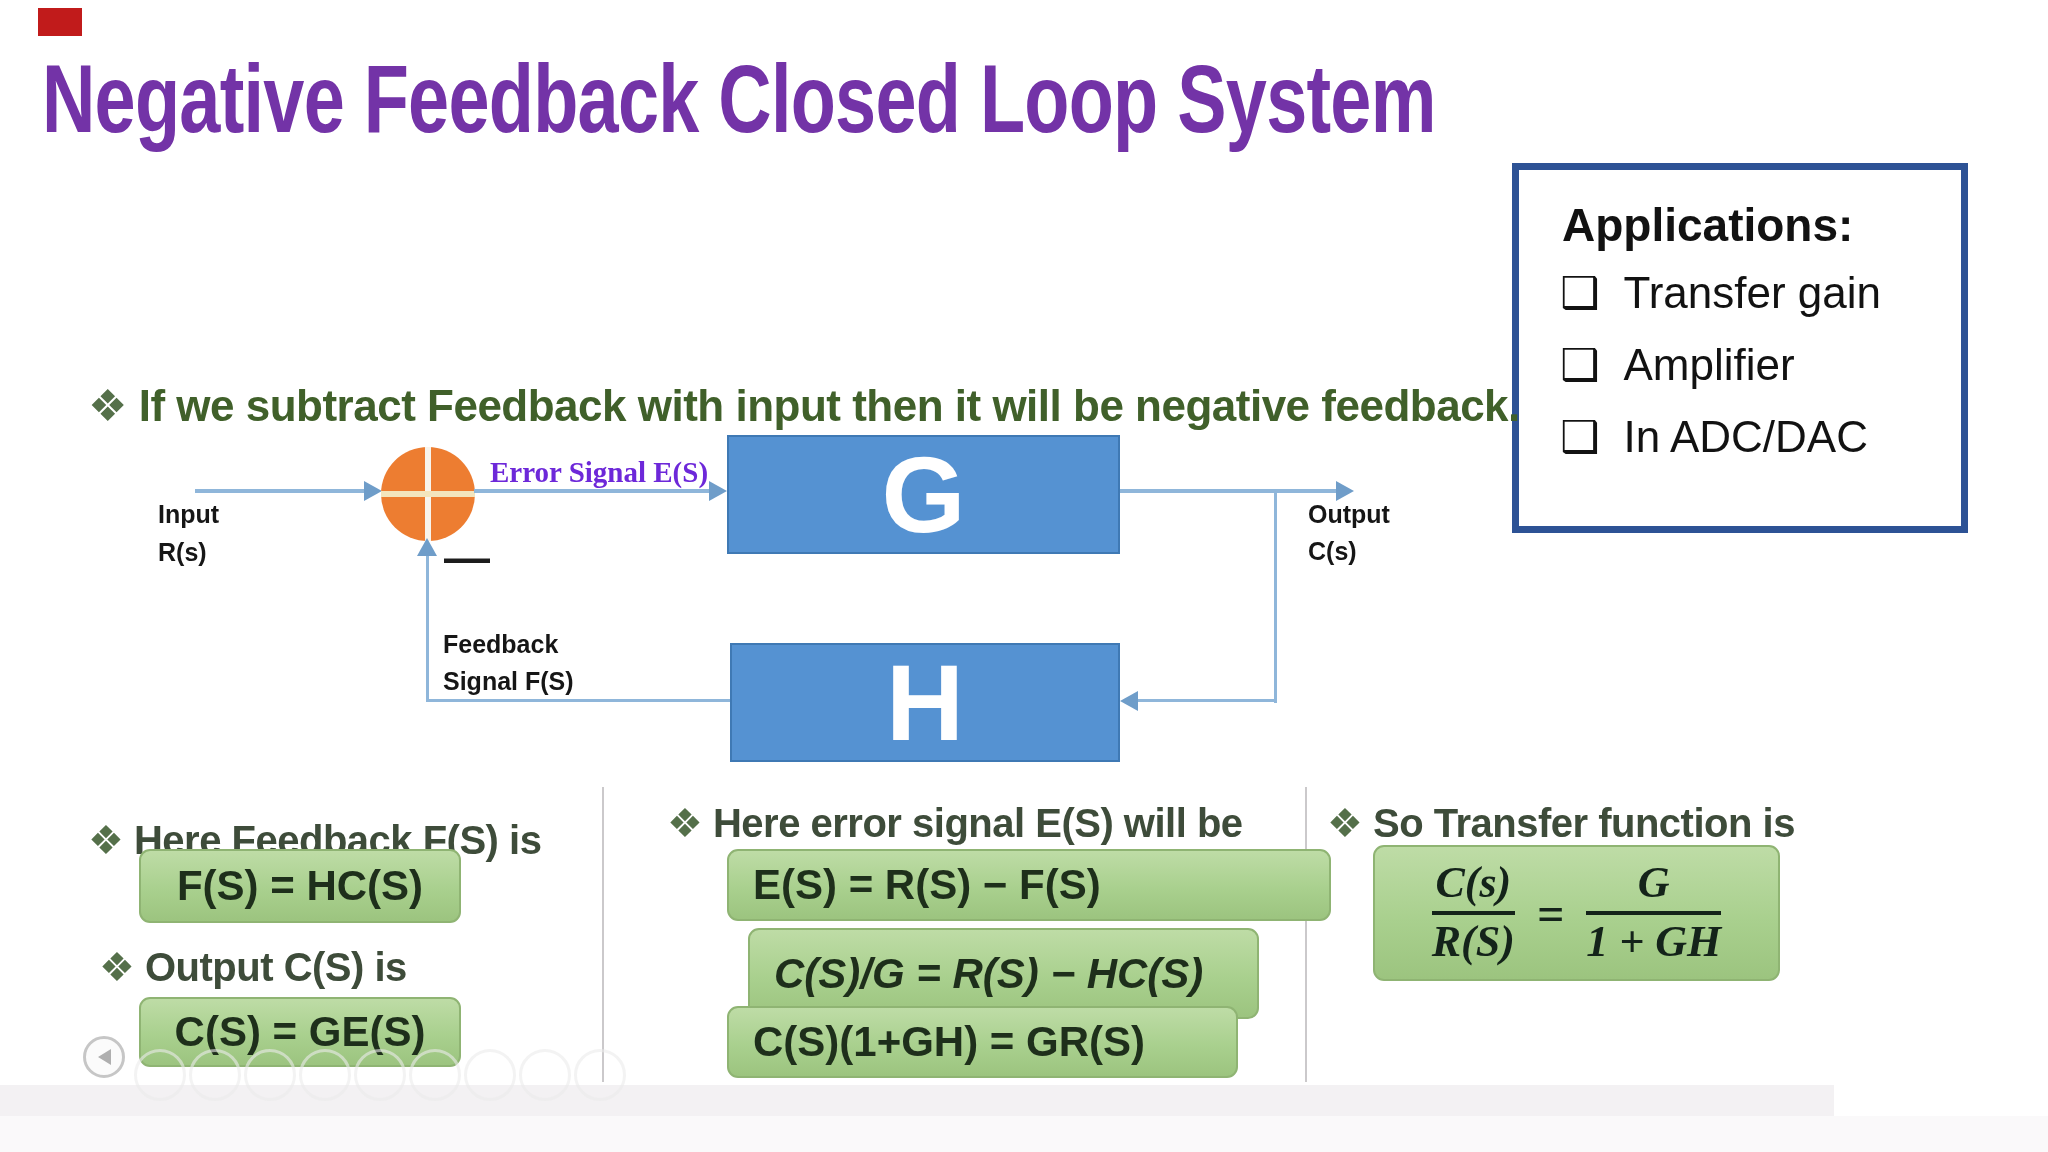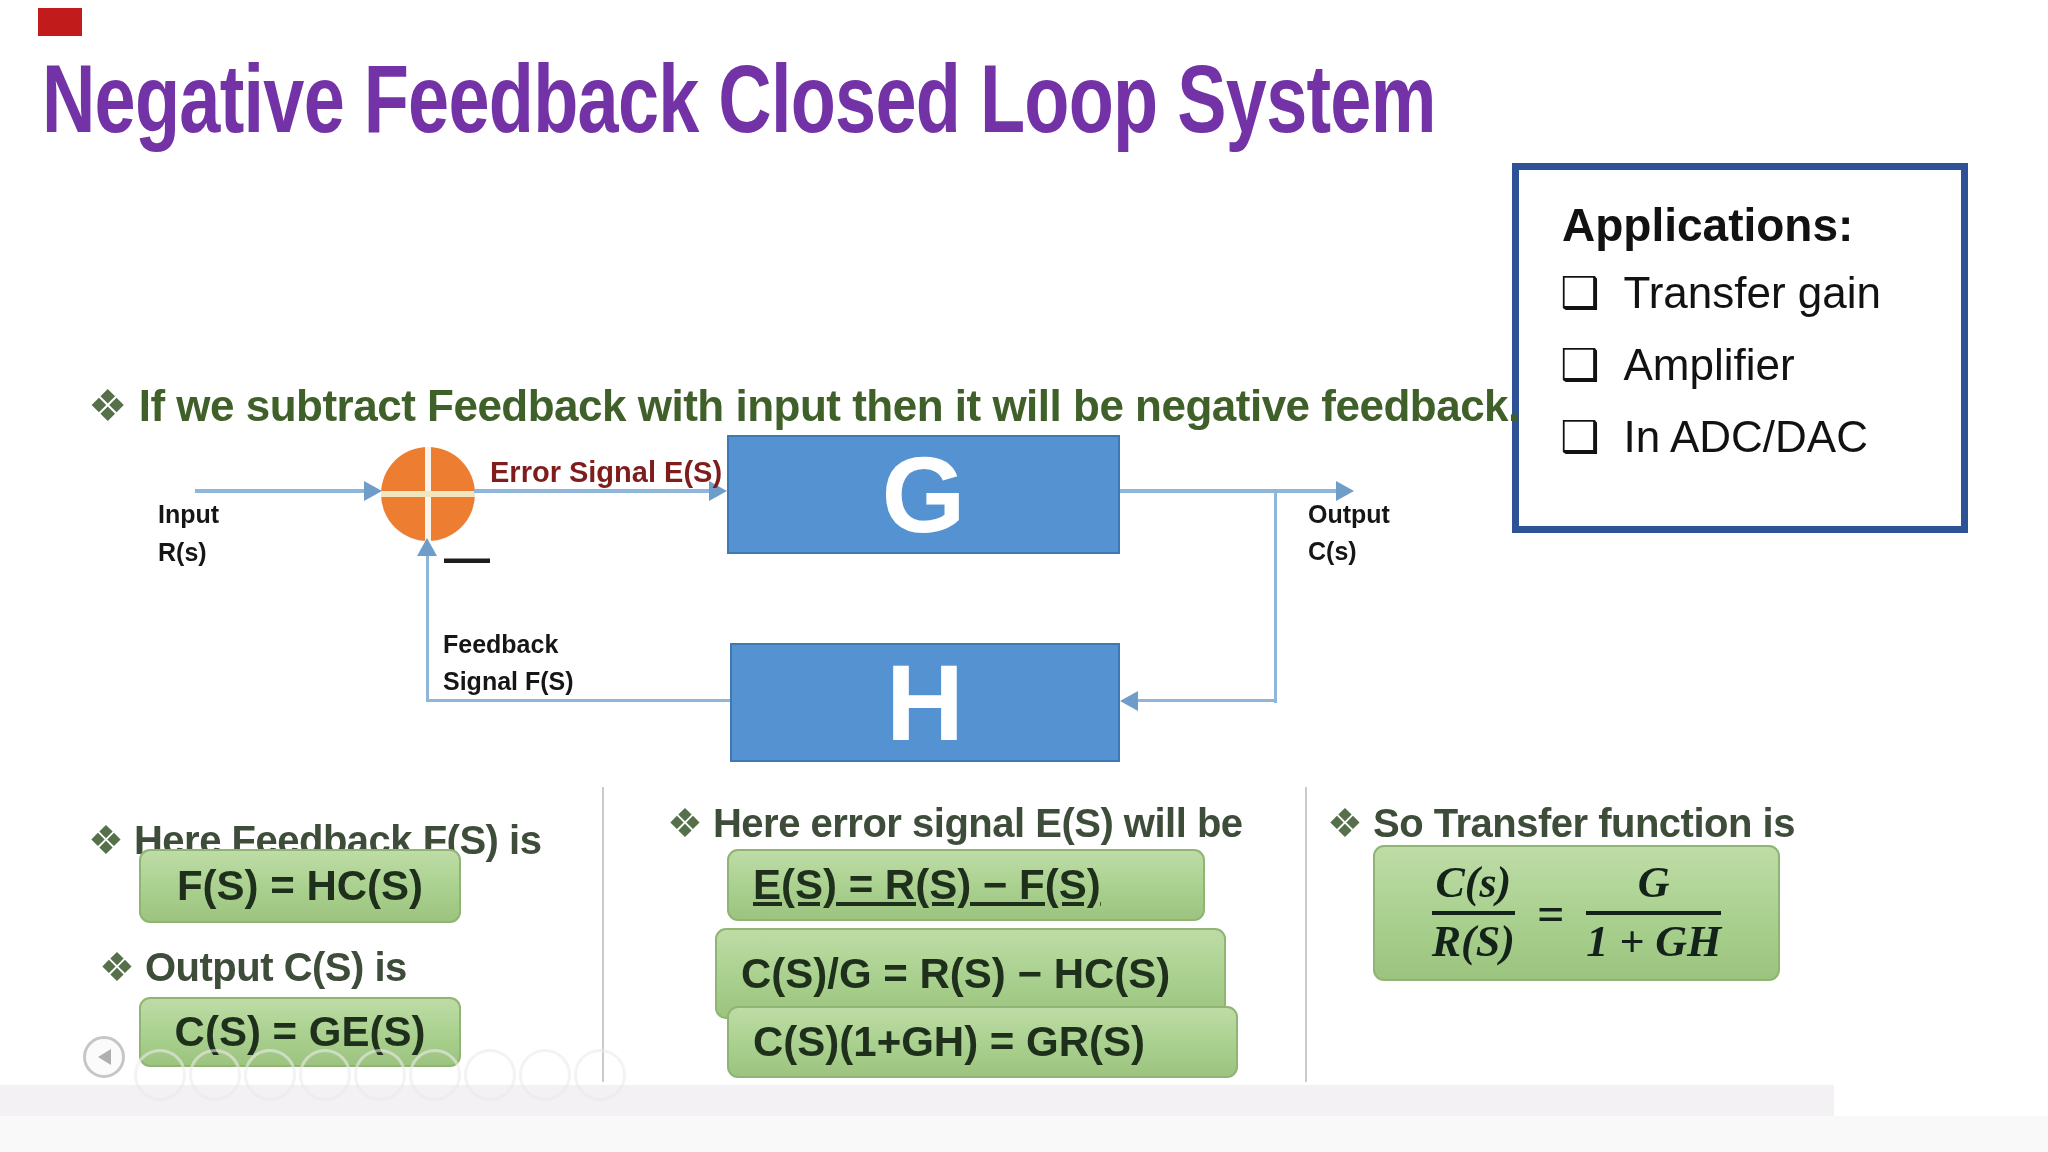--- a/index.html
+++ b/index.html
@@ -27,21 +27,21 @@
   .sumjunction{left:381px;top:447px;width:94px;height:94px;border-radius:50%;background:#ed7d31;}
   .sum-v{left:44px;top:0;width:6px;height:94px;background:#f8f4ec;position:absolute;}
   .sum-h{left:0;top:44px;width:94px;height:6px;background:#f3e5bd;position:absolute;}
   .line{background:#8fb6da;}
   .ah-right{width:0;height:0;border-top:10px solid transparent;border-bottom:10px solid transparent;border-left:18px solid #6f9dc9;}
   .ah-left{width:0;height:0;border-top:10px solid transparent;border-bottom:10px solid transparent;border-right:18px solid #6f9dc9;}
   .ah-up{width:0;height:0;border-left:10px solid transparent;border-right:10px solid transparent;border-bottom:18px solid #6f9dc9;}
   .block{background:#5592d2;border:2px solid #3f79b4;box-sizing:border-box;display:flex;align-items:center;justify-content:center;
          color:#ffffff;font-size:108px;font-weight:bold;}
   .dlabel{font-size:25px;font-weight:bold;color:#161616;white-space:nowrap;}
-  .elabel{left:490px;top:456px;font-size:29px;font-weight:bold;color:#7f1d1d;white-space:nowrap;}
+  .elabel{left:490px;top:456px;font-size:29px;font-weight:bold;color:#6d28d9;white-space:nowrap;font-family:Liberation Serif, serif;}
   .minus{left:444px;top:534px;font-size:46px;font-weight:bold;color:#1d1d1d;line-height:1;}
 
   
   .vdivider{width:2px;background:#cbc9cb;}
   .col-heading{font-size:40px;font-weight:bold;color:#3e4c3a;white-space:nowrap;letter-spacing:-0.5px;}
   .gbox{background:linear-gradient(180deg,#bedca6 0%,#a9d08e 55%,#9cc47f 100%);
         border:2px solid #8fb473;border-radius:11px;box-sizing:border-box;
         display:flex;align-items:center;color:#1e2f1b;font-size:42px;font-weight:bold;white-space:nowrap;}
   .gbox.center{justify-content:center;}
   .gbox.leftpad{padding-left:24px;}
@@ -140,24 +140,24 @@
     <span>Output C(S) is</span>
   </div>
   <div class="abs gbox center" style="left:139px;top:997px;width:322px;height:70px;align-items:center;">
     <span>C(S) = GE(S)</span>
   </div>
 
   <div class="abs col-heading" style="left:667px;top:800px;">
     <span class="bullet">❖</span>
     <span>Here error signal E(S) will be</span>
   </div>
-  <div class="abs gbox leftpad" style="left:727px;top:849px;width:478px;height:72px;text-decoration:underline;">
+  <div class="abs gbox leftpad" style="left:727px;top:849px;width:604px;height:72px;">
     <span>E(S) = R(S) − F(S)</span>
   </div>
-  <div class="abs gbox leftpad" style="left:715px;top:928px;width:511px;height:91px;">
+  <div class="abs gbox leftpad" style="left:748px;top:928px;width:511px;height:91px;font-style:italic;">
     <span>C(S)/G = R(S) − HC(S)</span>
   </div>
   <div class="abs gbox leftpad" style="left:727px;top:1006px;width:511px;height:72px;">
     <span>C(S)(1+GH) = GR(S)</span>
   </div>
 
   <div class="abs col-heading" style="left:1327px;top:800px;">
     <span class="bullet">❖</span>
     <span>So Transfer function is</span>
   </div>

